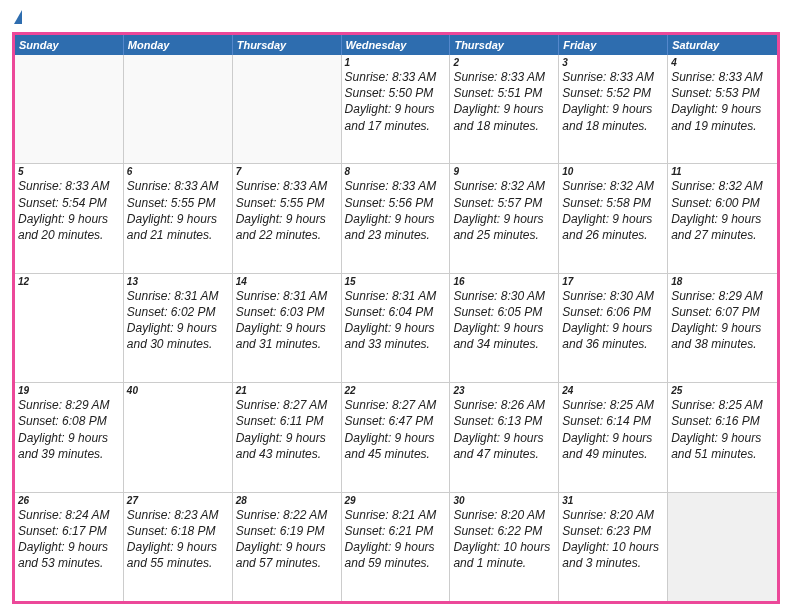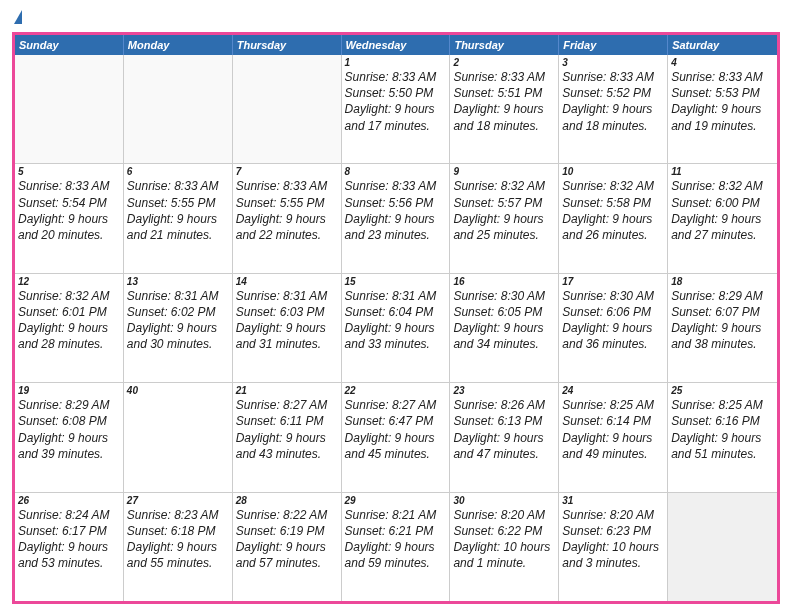--- a/index.html
+++ b/index.html
@@ -227,24 +227,20 @@
             <div class="day-num">11</div>
             <div class="cell-text">Sunrise: 8:32 AM
 Sunset: 6:00 PM
 Daylight: 9 hours
 and 27 minutes.</div>
           </div>
         </div>
         <div class="cal-row">
           <div class="cal-cell">
             <div class="day-num">12</div>
-            <div class="cell-text">Sunrise: 8:32 AM
-Sunset: 6:01 PM
-Daylight: 9 hours
-and 28 minutes.</div>
           </div>
           <div class="cal-cell">
             <div class="day-num">13</div>
             <div class="cell-text">Sunrise: 8:31 AM
 Sunset: 6:02 PM
 Daylight: 9 hours
 and 30 minutes.</div>
           </div>
           <div class="cal-cell">
             <div class="day-num">14</div>

